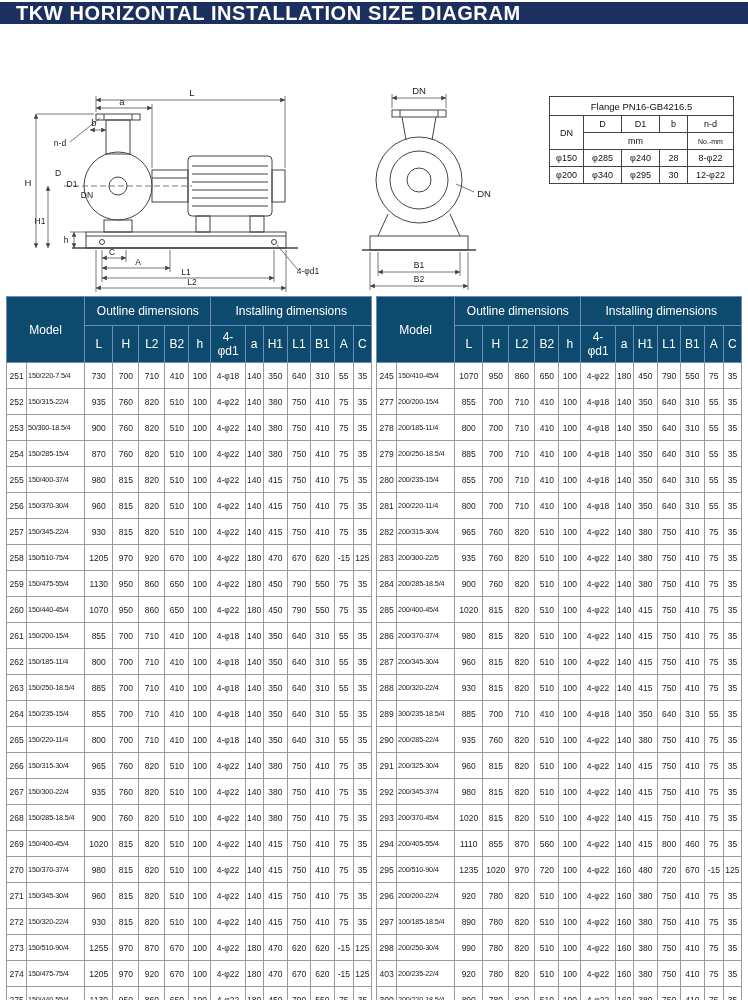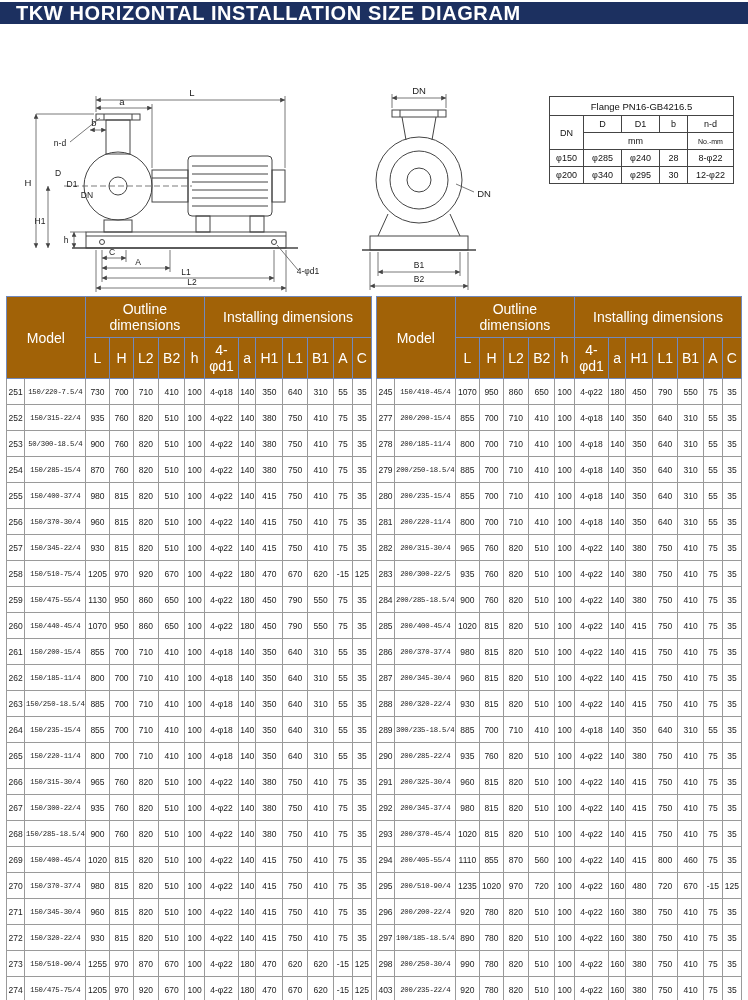--- a/index.html
+++ b/index.html
@@ -11,23 +11,23 @@
 
   .diagrams{position:absolute;top:44px;left:0;right:0;height:252px;display:flex;padding:2px 8px 0 6px;box-sizing:border-box;}
   .flangewrap{margin-left:auto;margin-top:50px;margin-right:6px;}
   table.flange{border-collapse:collapse;font-size:9px;color:#111;border-radius:8px;}
   .flange td{border:1px solid #444;background:#fff;text-align:center;padding:1px 3px;height:14px;}
   .flange td.title{font-size:9.5px;height:16px;}
   .flange td.tiny{font-size:7px;}
 
   .tables{position:absolute;top:296px;left:6px;right:6px;display:flex;gap:4px;}
   table.dim{border-collapse:collapse;table-layout:fixed;flex:1;border:1px solid #555;}
-  .dim th{background:#a16207;color:#fff;font-weight:400;border:1px solid #7189bd;padding:4px;font-size:14px;height:20px;overflow:hidden;}
+  .dim th{background:#0c4a6e;color:#fff;font-weight:400;border:1px solid #7189bd;padding:4px;font-size:12px;height:20px;overflow:hidden;}
   .dim td{border:1px solid #9a9a9a;text-align:center;height:25px;padding:0;color:#1a1a1a;font-size:8.5px;white-space:nowrap;overflow:hidden;}
-  .dim td.model{text-align:center;font-size:7.3px;padding-left:1px;letter-spacing:-0.2px;font-family:Liberation Mono, monospace;}
+  .dim td.model{text-align:left;font-size:7.3px;padding-left:1px;letter-spacing:-0.2px;}
 
   svg text{font-family:"Liberation Sans",sans-serif;font-size:9.5px;fill:#222;}
   svg text.sm{font-size:8.5px;}
 </style>
 </head>
 <body>
 
 <div class="page">
 
   <div class="banner">

